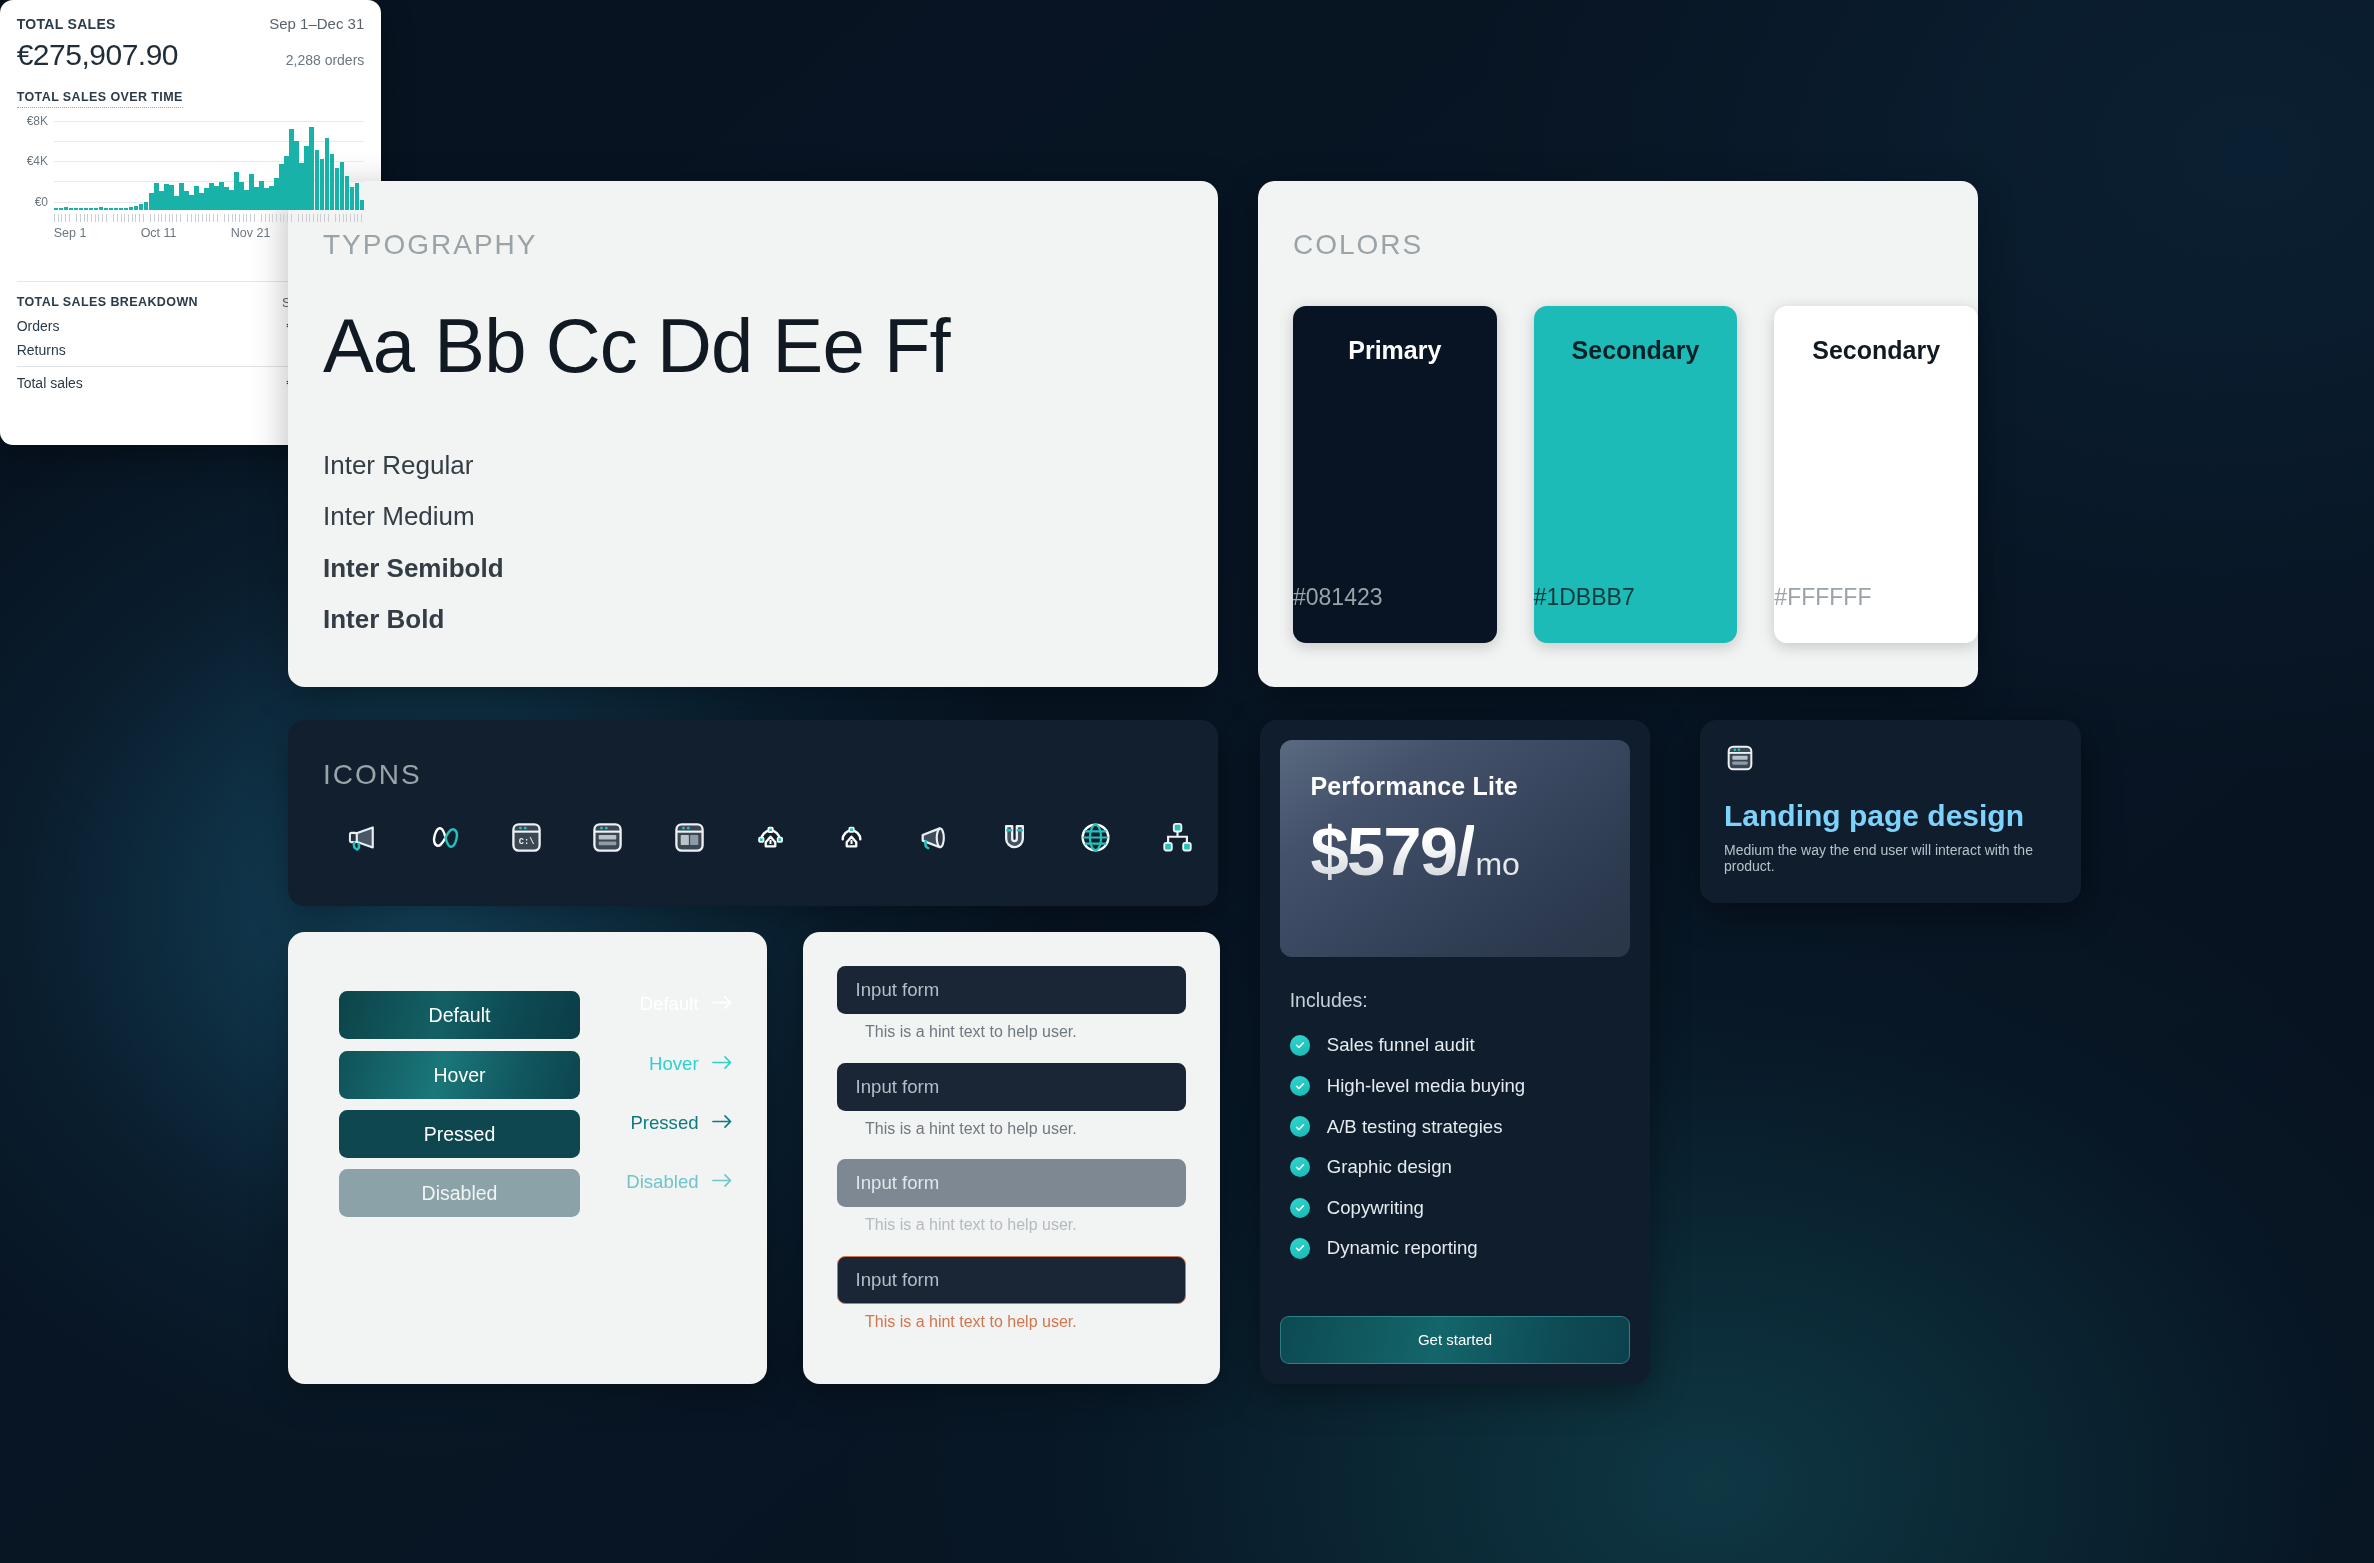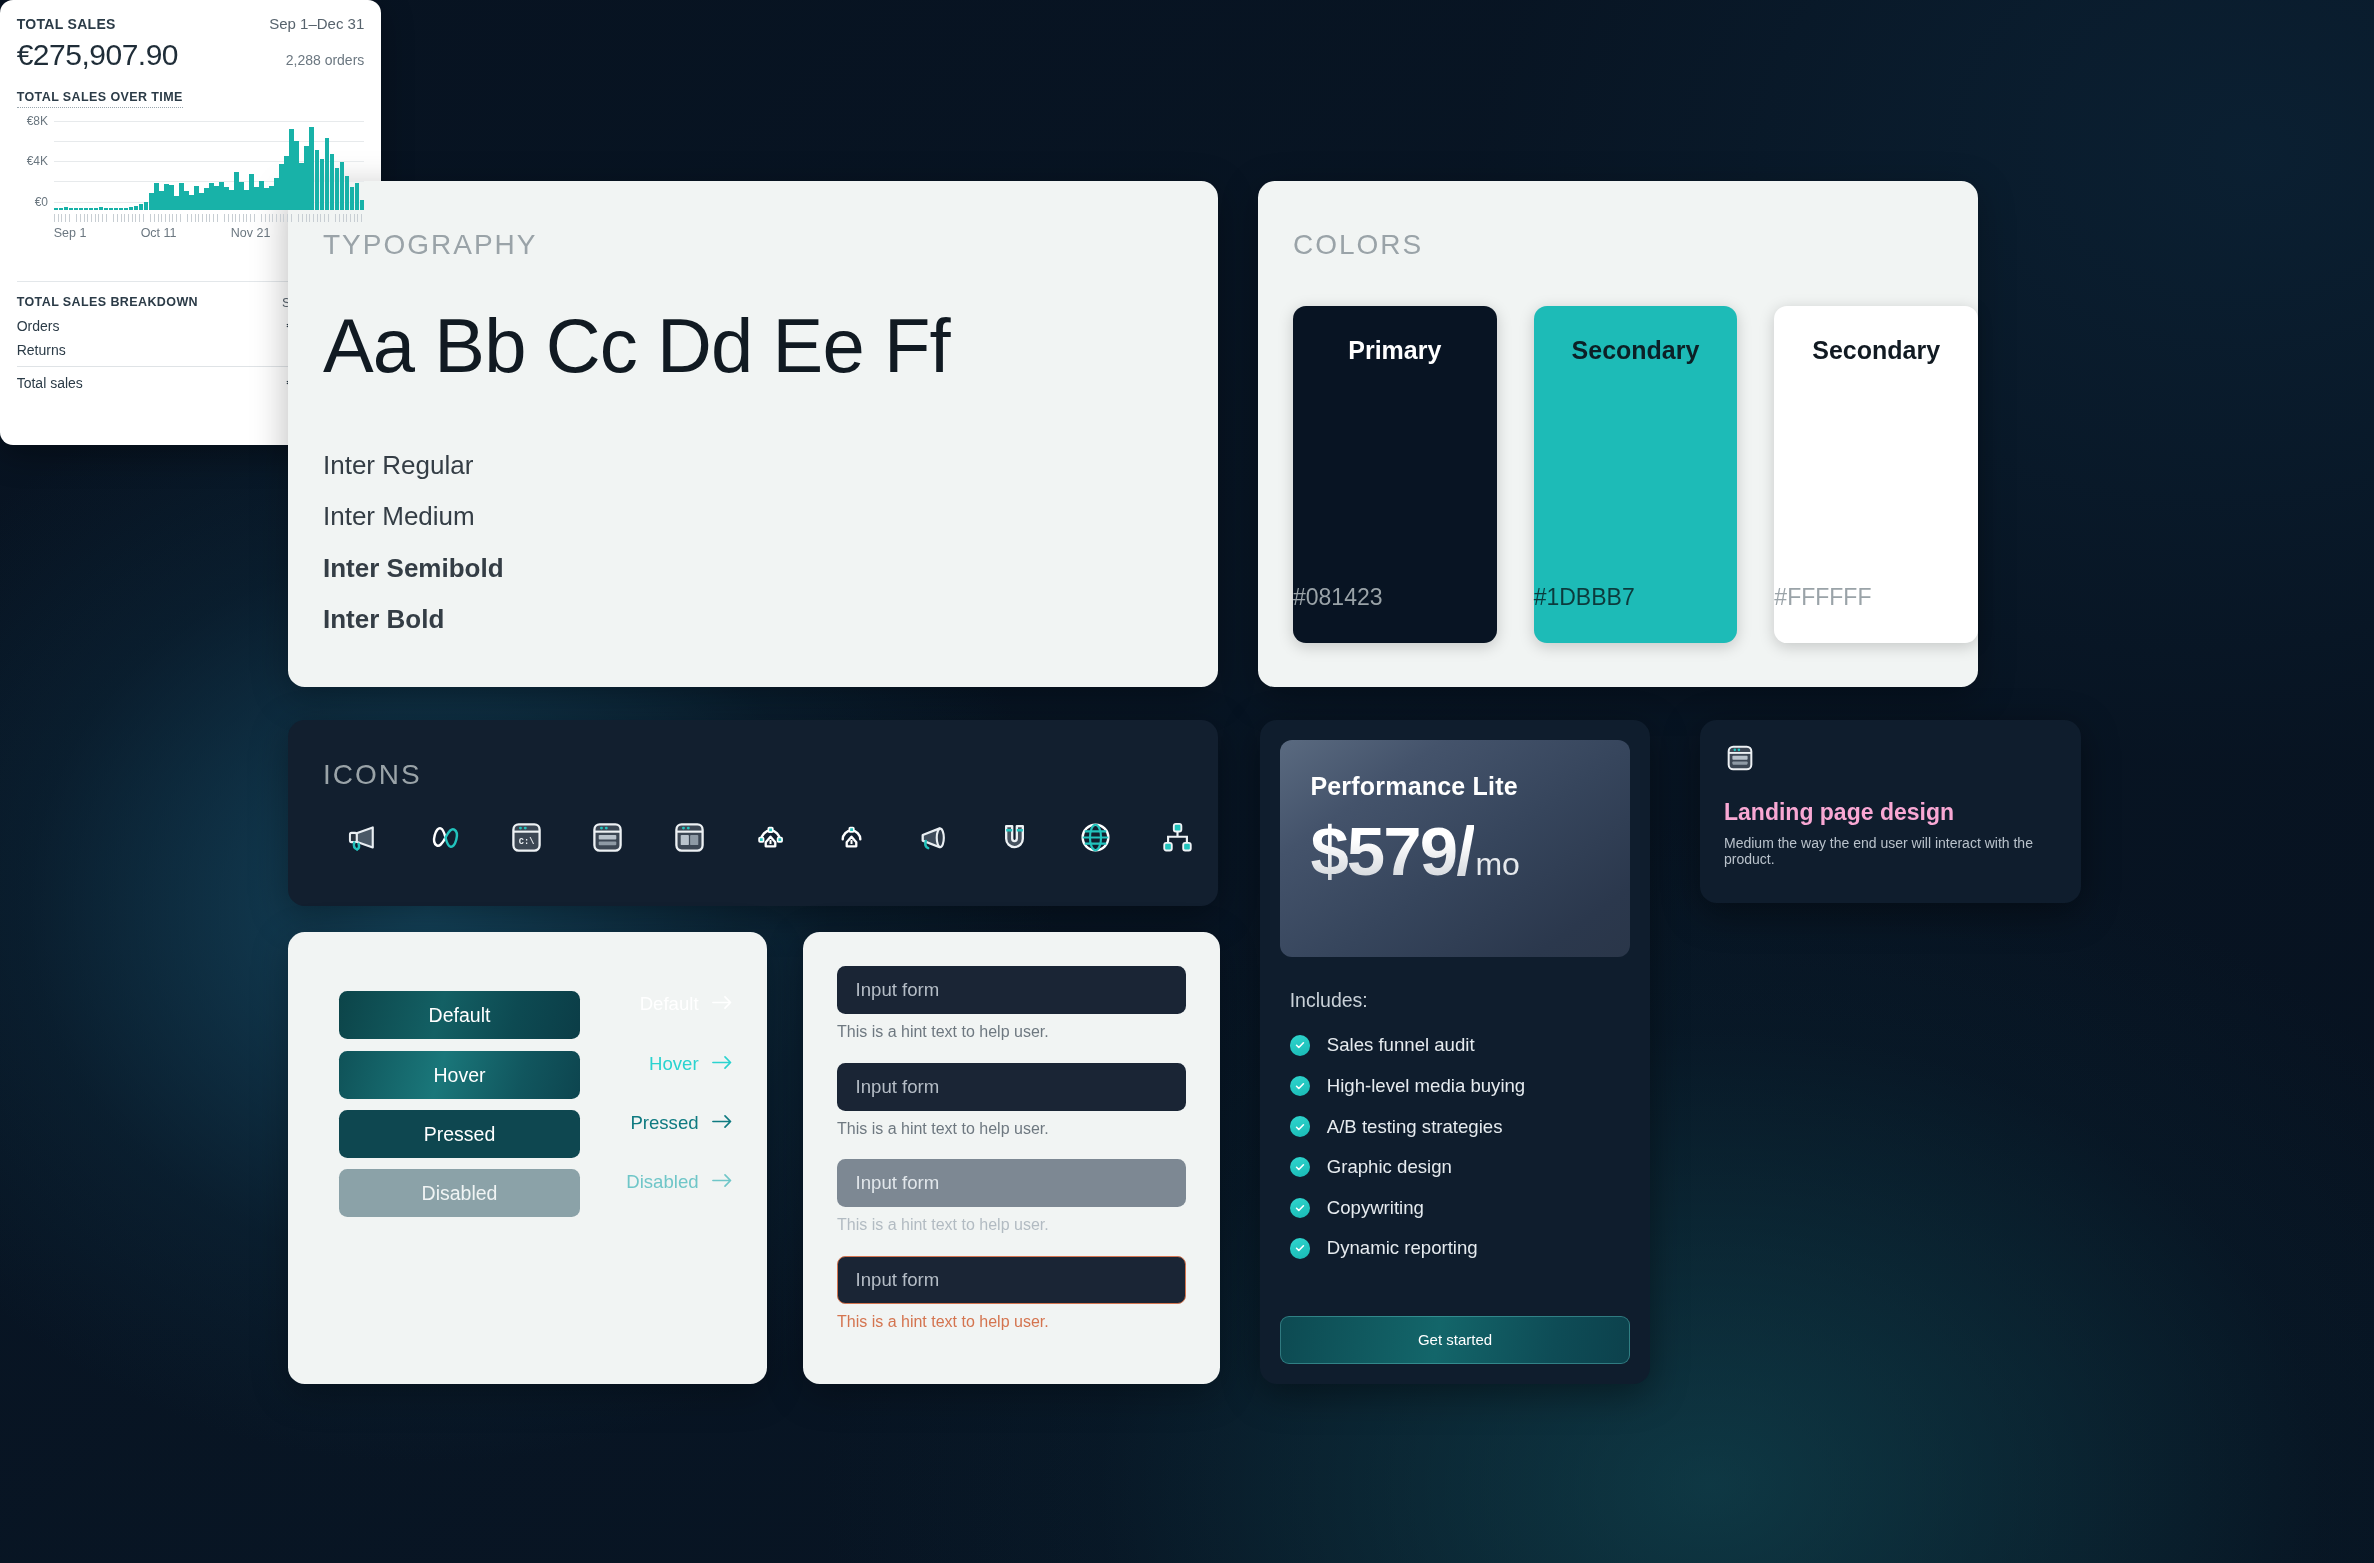--- a/index.html
+++ b/index.html
@@ -86,21 +86,21 @@
   .input-group { margin-bottom:21.3px; }
   .input-box {
     width:100%; height:48px; border-radius:8.3px; border:0.9px solid transparent;
     background:#1a2535; color:#c1c8d0; font-size:18.6px; font-family:inherit;
     padding-left:17.6px; outline:none;
   }
   .input-box::placeholder { color:#b5bdc6; }
   .input-disabled { background:#7d8893; color:#e6ebef; }
   .input-disabled::placeholder { color:#e2e7eb; }
   .input-error { border:1.4px solid #d4744f; }
-  .hint { font-size:16px; color:#6e7880; margin-top:9.3px; }
+  .hint { font-size:16px; color:#6e7880; margin-top:9.3px;margin-left:28px; }
   .hint-disabled { color:#b2bbc2; }
   .hint-error { color:#d4744f; }
 
   
   #pricing-card { left:1260px; top:720px; width:390px; height:664px; padding:20.4px 20.4px 0 20.4px; }
   .price-head {
     border-radius:12px; height:217px; padding:32px 0 0 30px;
     background:linear-gradient(145deg,#5a6a80 0%,#44536b 25%,#36455c 55%,#2b384d 85%,#2a3649 100%);
   }
   .plan-name { font-size:25px; font-weight:700; color:#ffffff; letter-spacing:0.2px; }
@@ -122,21 +122,21 @@
   .feature-text { font-size:18.6px; color:#e6ebef; }
   .get-started {
     position:absolute; left:20.4px; right:20.4px; bottom:20.4px; height:48px;
     border-radius:9px; border:0.9px solid rgba(90,190,190,0.45);
     background:linear-gradient(100deg,#0d4a52 0%,#13666a 45%,#0e4c56 78%,#0c414c 100%);
     color:#ffffff; font-size:15px; font-family:inherit; cursor:pointer;
   }
 
   
   #landing-card { left:1700px; top:720px; width:381px; height:183px; padding:22px 24px 0 24px; }
-  .landing-title { font-size:23px; font-weight:700; color:#f9a8d4; margin-top:22px; }
+  .landing-title { font-size:30px; font-weight:700; color:#7dd3fc; margin-top:22px; }
   .landing-desc { font-size:14px; color:#b9c2cb; margin-top:9.3px; }
 
   
   #sales-card { left:1700px; top:939px; width:381px; height:445px; background:#ffffff;
                 border-radius:13px; box-shadow:0 9.3px 33px rgba(0,0,0,0.33); padding:15px 16.7px 0 16.7px; }
   .sales-row { display:flex; justify-content:space-between; align-items:baseline; }
   .sales-cap { font-size:14px; font-weight:700; color:#2b3b47; letter-spacing:0.3px; }
   .sales-daterange { font-size:15px; color:#57636d; }
   .sales-amount { font-size:30px; color:#1f2d38; font-weight:400; letter-spacing:-0.5px; }
   .sales-orders { font-size:14px; color:#6b7780; }

